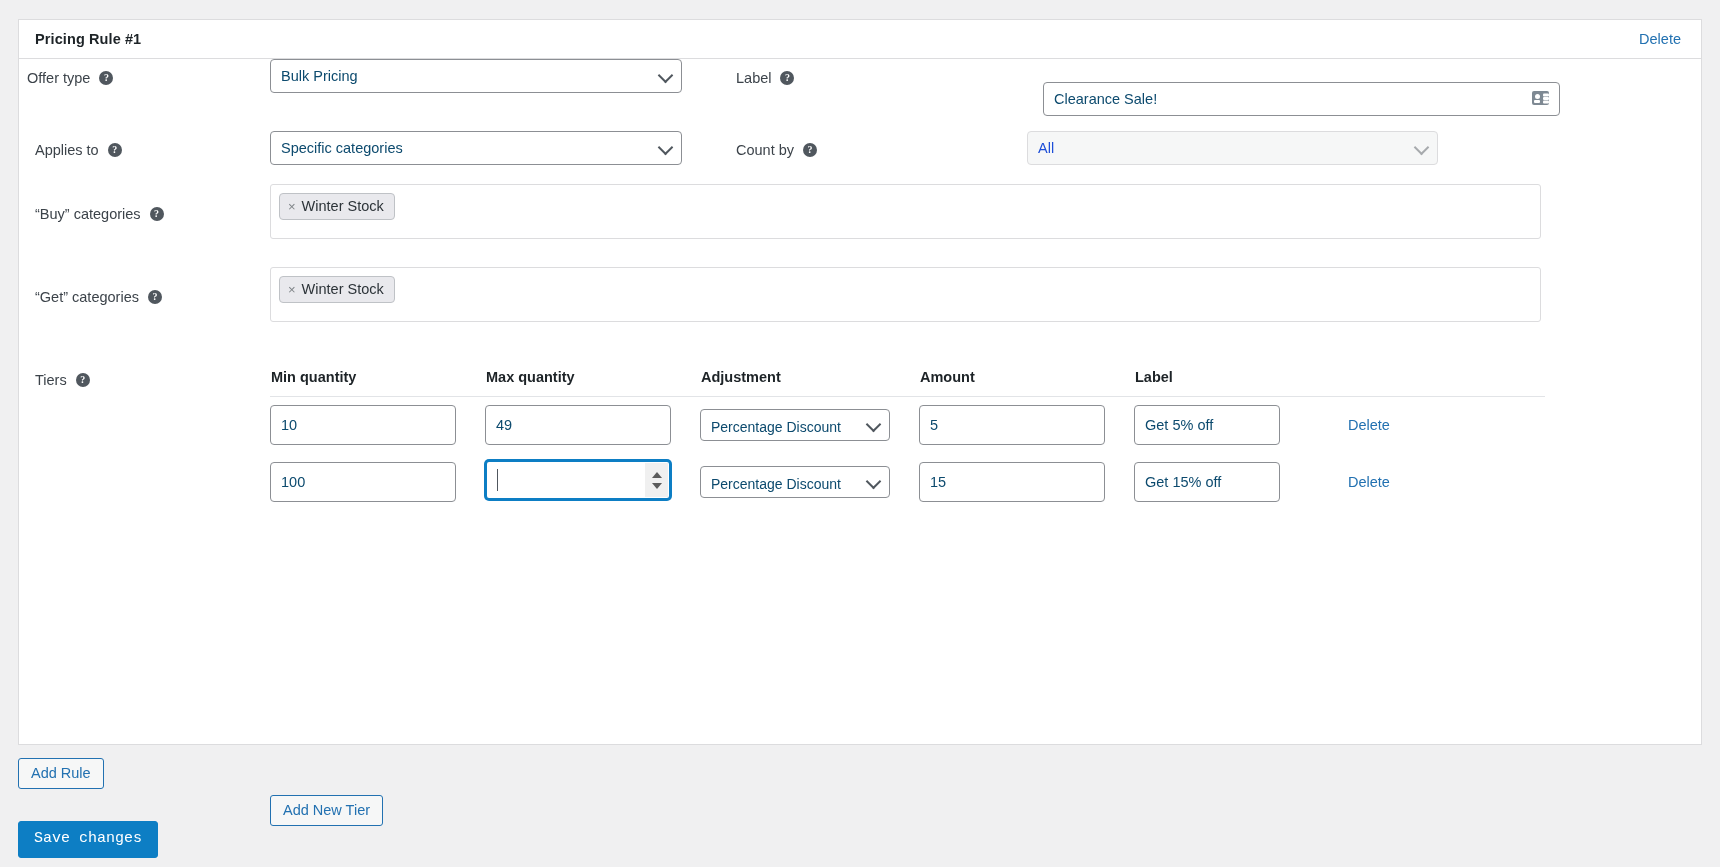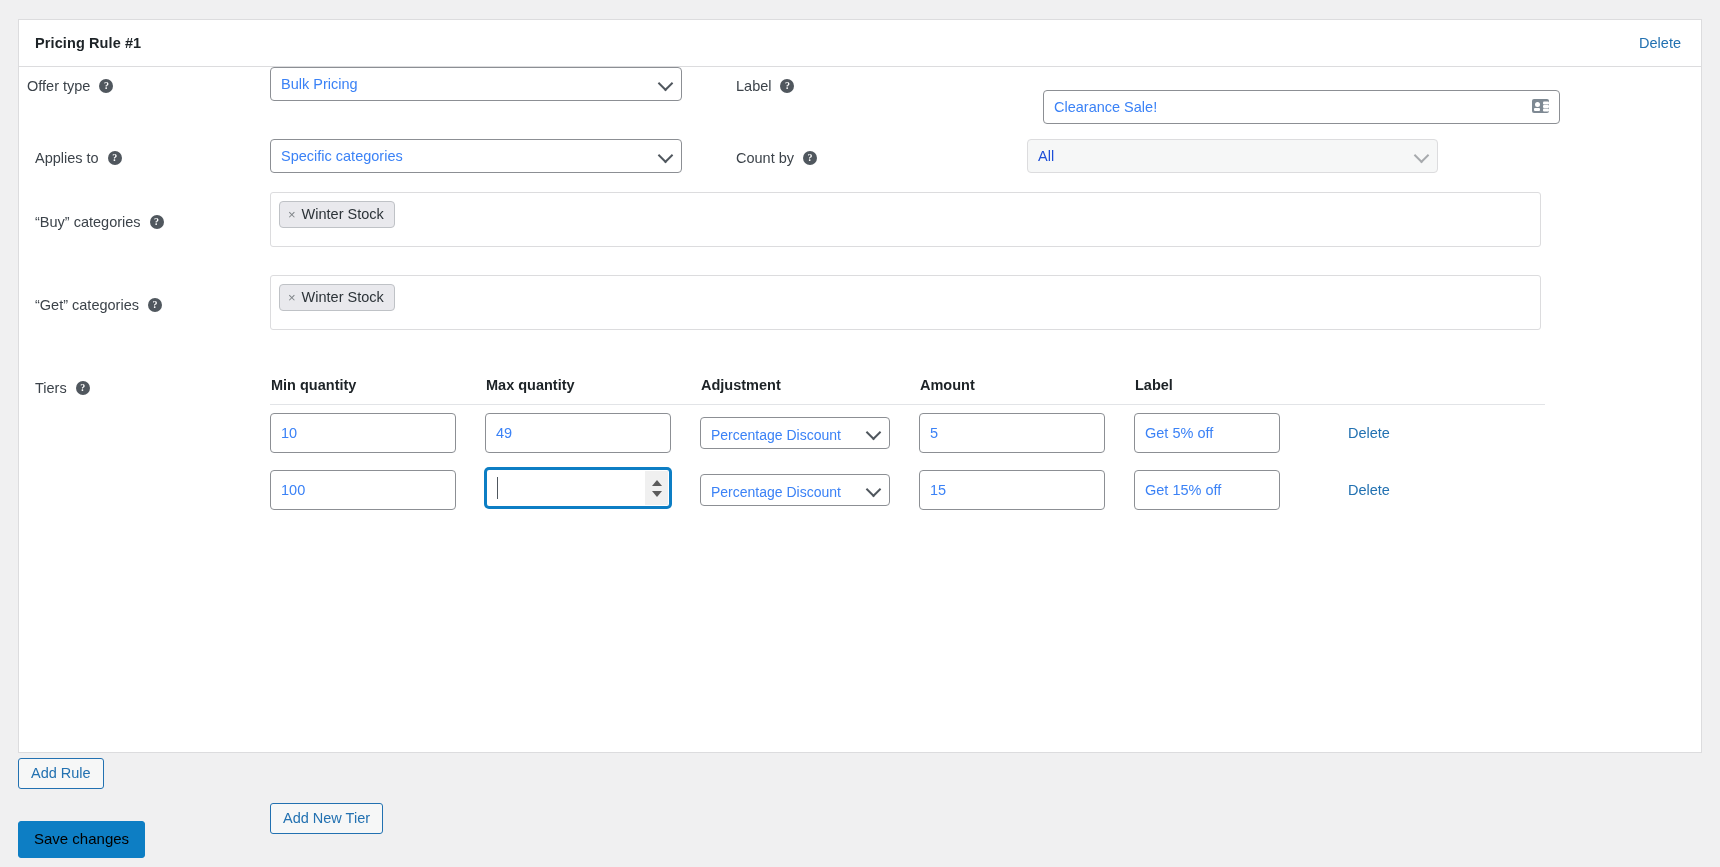--- a/index.html
+++ b/index.html
@@ -21,21 +21,21 @@
     position: absolute;
     left: 18px;
     top: 19px;
     width: 1684px;
     background: #ffffff;
     border: 1px solid #dcdcde;
     box-sizing: border-box;
   }
 
   .rule-header {
-    height: 47px;
+    height: 39px;
     border-bottom: 1px solid #dcdcde;
     display: flex;
     align-items: center;
     justify-content: space-between;
     padding: 0 20px 0 16px;
     box-sizing: border-box;
   }
   .rule-title {
     font-size: 14.5px;
     font-weight: bold;
@@ -77,21 +77,21 @@
     cursor: help;
     flex: 0 0 auto;
   }
 
   
   .sel, .txt {
     box-sizing: border-box;
     border: 1px solid #8c8f94;
     border-radius: 4px;
     background: #ffffff;
-    color: #3b82f6;
+    color: #0c4a6e;
     font-family: "Liberation Sans", sans-serif;
     font-size: 14.5px;
     padding: 0 10px;
     height: 34px;
     line-height: 32px;
     outline: none;
   }
   .sel {
     appearance: none;
     -webkit-appearance: none;
@@ -293,22 +293,22 @@
     cursor: pointer;
     line-height: 18px;
   }
 
   .btn-primary {
     display: inline-block;
     box-sizing: border-box;
     background: #0d7ec4;
     border: 1px solid #0d7ec4;
     border-radius: 3px;
-    color: #000000;
-    font-family: Liberation Sans, sans-serif;
+    color: #ffffff;
+    font-family: Liberation Mono, monospace;
     font-size: 15px;
     padding: 8px 15px 9px 15px;
     cursor: pointer;
     line-height: 18px;
   }
 
   .addtier { position: absolute; left: 251px; top: 700px; margin-top: 36px; }
   .addrule { position: absolute; left: 18px; top: 758px; }
   .savebtn { position: absolute; left: 18px; top: 821px; }
 </style>

